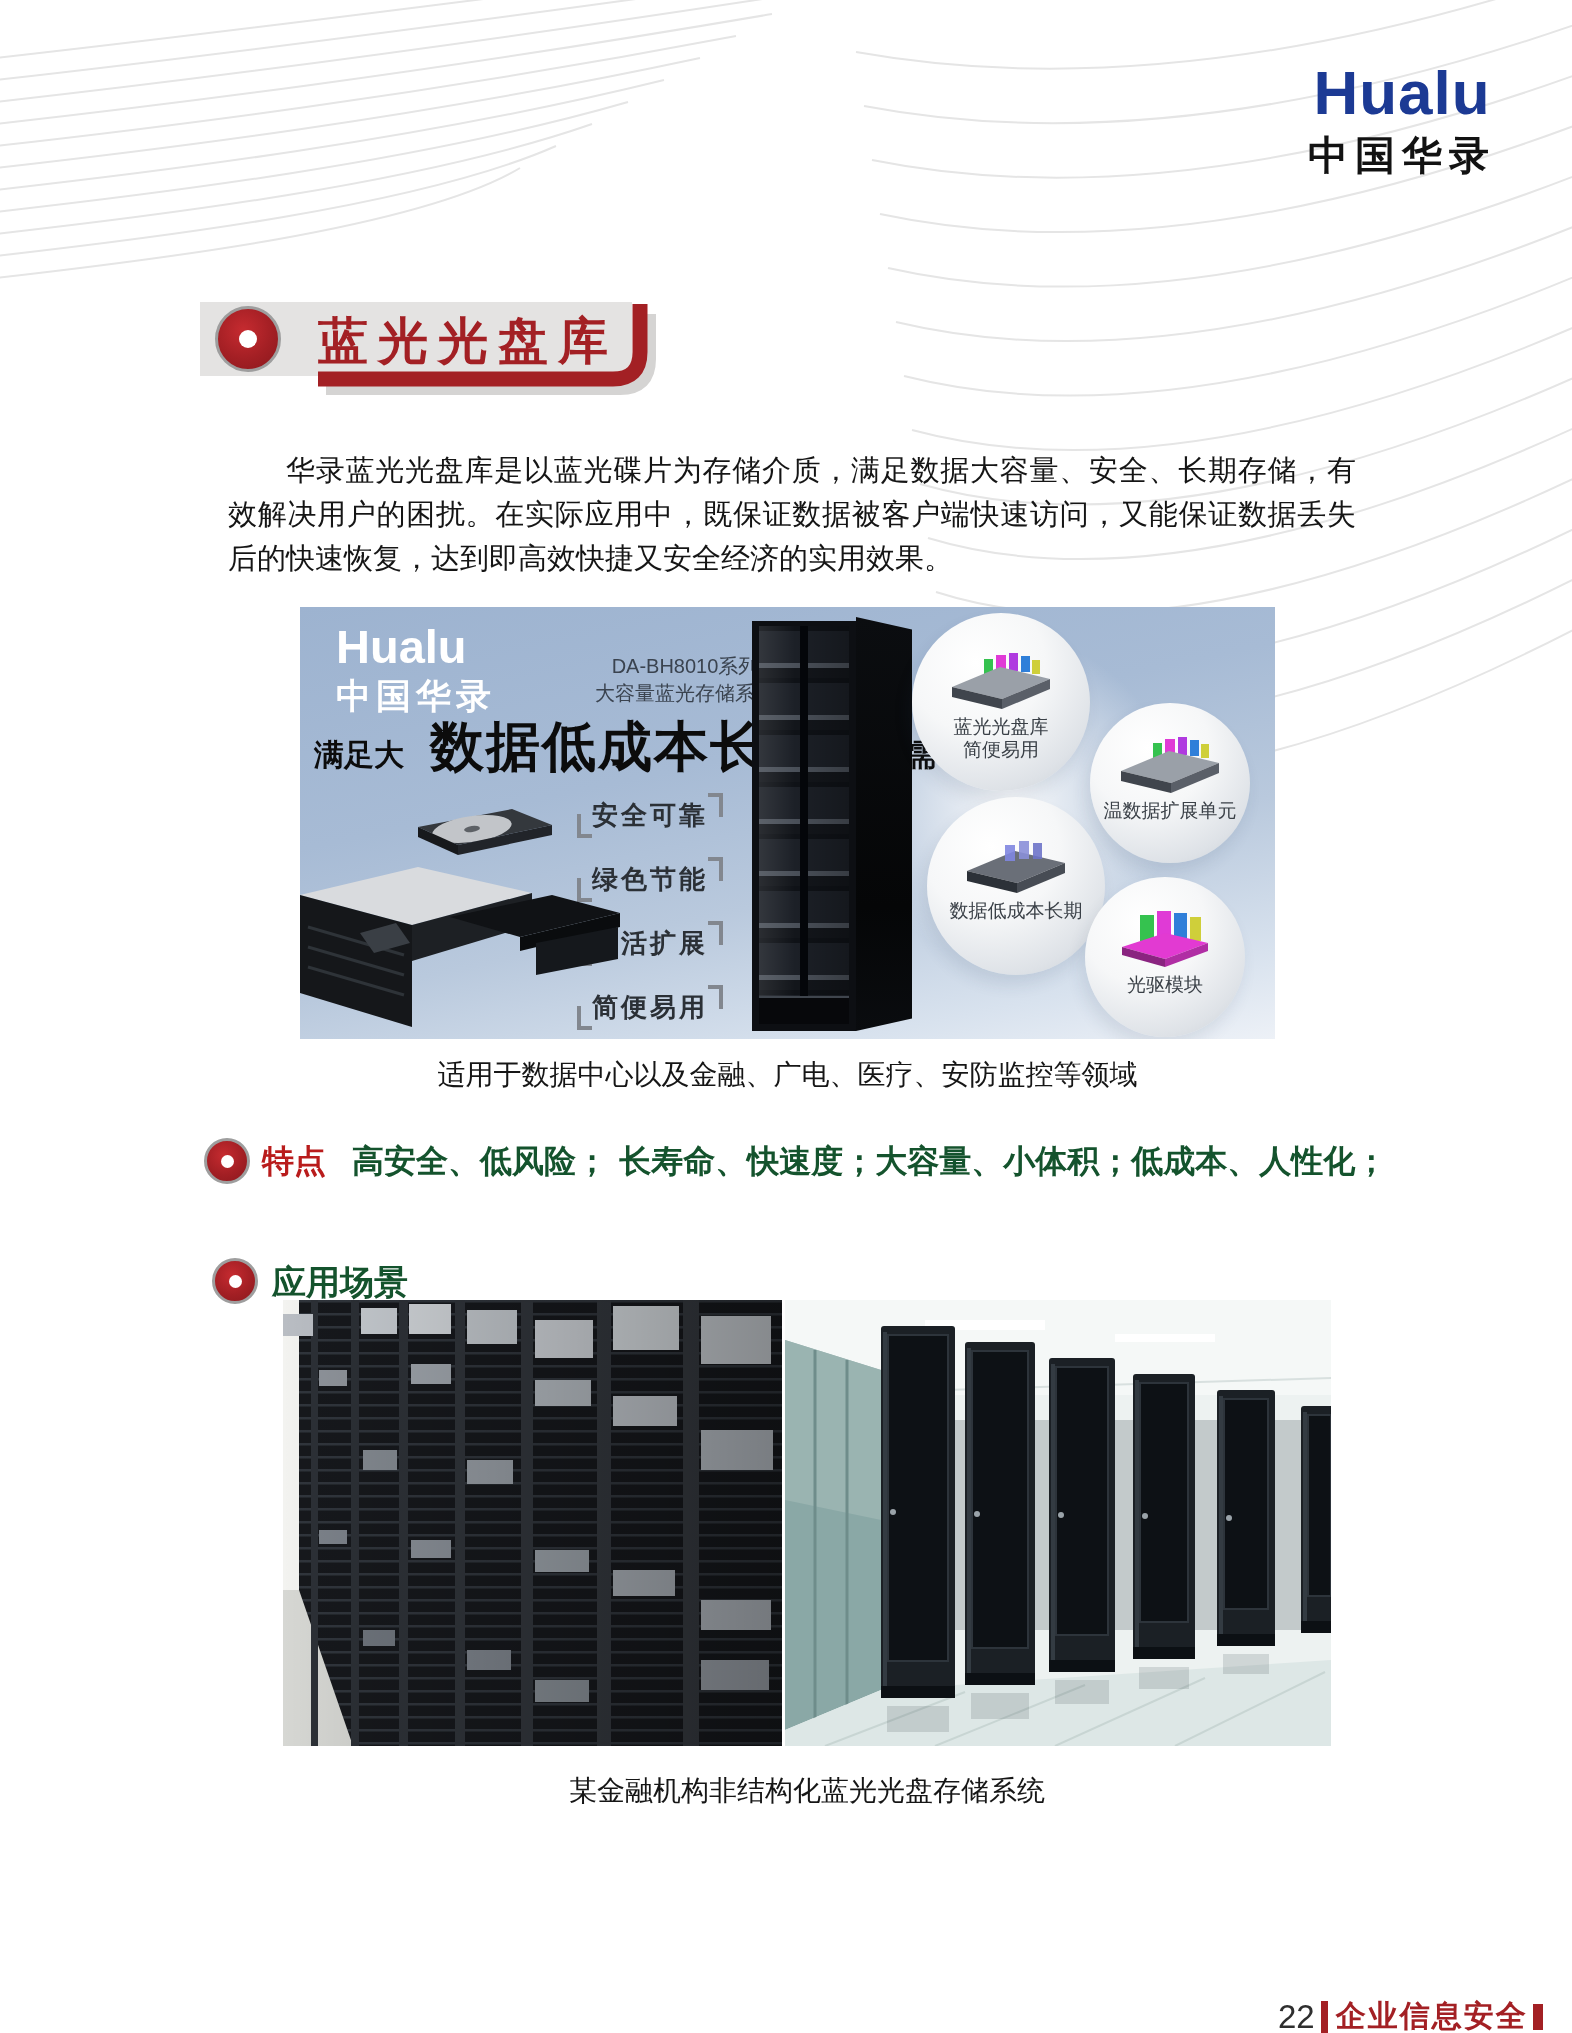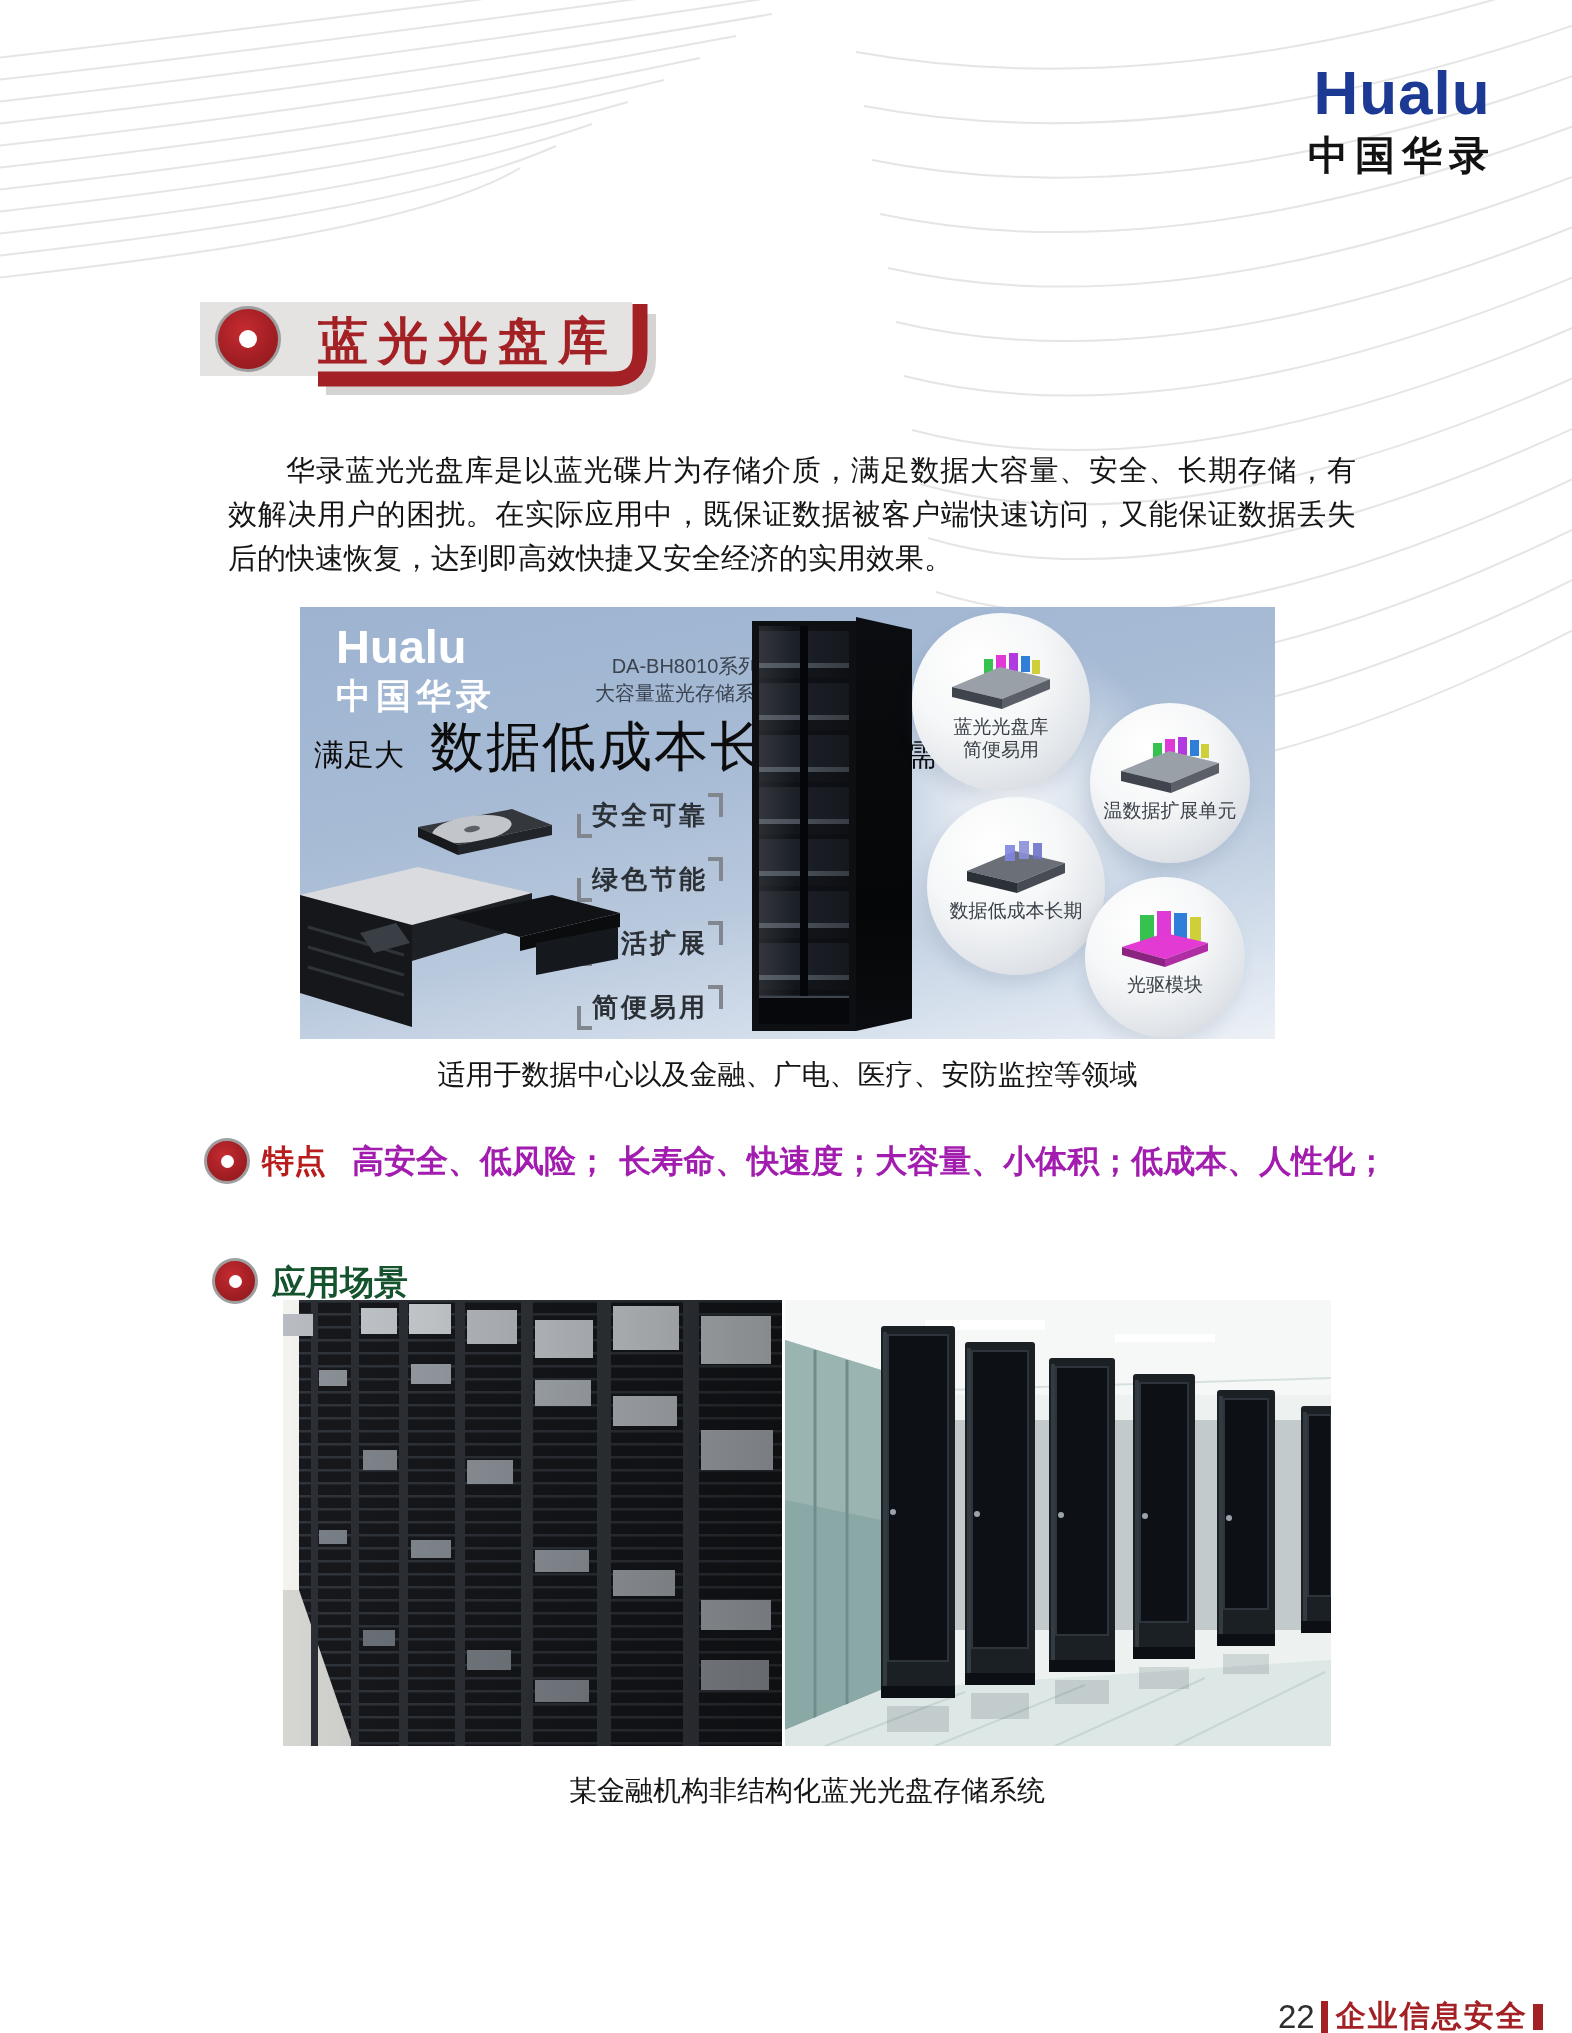--- a/index.html
+++ b/index.html
@@ -35,21 +35,21 @@
 
   
   .pbanner{position:absolute;left:300px;top:607px;width:975px;height:432px;margin:0;z-index:1;overflow:hidden;
            background:linear-gradient(168deg,#9db3d0 0%,#a7bbd5 38%,#b9c9dd 62%,#d8e2ee 86%,#edf1f7 100%);}
   .pb-logo{position:absolute;left:36px;top:16px;color:#ffffff;}
   .pb-logo-en{font-size:47px;font-weight:bold;line-height:1;}
   .pb-logo-cn{font-size:35px;font-weight:bold;letter-spacing:5px;margin-top:3px;white-space:nowrap;}
   .pb-series{position:absolute;left:278px;top:46px;width:214px;text-align:center;
              font-size:20px;line-height:27px;color:#3a434f;}
   .pb-slogan{position:absolute;left:14px;top:104px;display:flex;align-items:baseline;white-space:nowrap;
-             color:#0c0c0c;font-weight:400;gap:26px;}
+             color:#0c0c0c;font-weight:700;gap:26px;}
   .pb-slogan .s1{font-size:30px;}
   .pb-slogan .s2{font-size:54px;letter-spacing:2px;}
   .pb-slogan .s3{font-size:30px;}
   .pb-features{position:absolute;left:292px;top:190px;}
   .pb-feature{position:relative;width:fit-content;font-size:26px;font-weight:600;color:#2b3036;
               letter-spacing:3px;line-height:37px;margin-bottom:27px;}
   .pb-feature::before{content:"";position:absolute;left:-15px;bottom:-4px;width:11px;height:20px;
               border-left:4px solid #82878f;border-bottom:4px solid #82878f;}
   .pb-feature::after{content:"";position:absolute;right:-15px;top:-4px;width:11px;height:20px;
               border-right:4px solid #82878f;border-top:4px solid #82878f;}
@@ -78,21 +78,21 @@
   .mini{margin-top:34px;}
   .c2 .mini,.c4 .mini{margin-top:28px;}
   .clabel{font-size:19px;line-height:23px;color:#3a4047;text-align:center;margin-top:2px;}
 
   
   .caption{position:absolute;text-align:center;font-size:28px;color:#161616;z-index:1;}
   .c-banner{left:300px;top:1056px;width:975px;}
   .c-photos{left:283px;top:1772px;width:1048px;}
   .feat-label{position:absolute;left:262px;top:1140px;z-index:1;font-size:32px;font-weight:700;color:#b91c1c;
               font-family:"DejaVu Serif","Liberation Serif",serif;}
-  .feat-text{position:absolute;left:352px;top:1140px;z-index:1;font-size:32px;font-weight:600;color:#a21caf;
+  .feat-text{position:absolute;left:352px;top:1140px;z-index:1;font-size:32px;font-weight:600;color:#14532d;
              font-family:"DejaVu Serif","Liberation Serif",serif;white-space:nowrap;}
   .scen-label{position:absolute;left:272px;top:1260px;z-index:1;font-size:34px;font-weight:600;color:#14532d;}
 
   
   .photo{position:absolute;z-index:1;}
   .photo-l{left:283px;top:1300px;}
   .photo-r{left:785px;top:1300px;}
 
   
   .footer{position:absolute;left:1278px;top:1996px;display:flex;align-items:center;z-index:2;}

